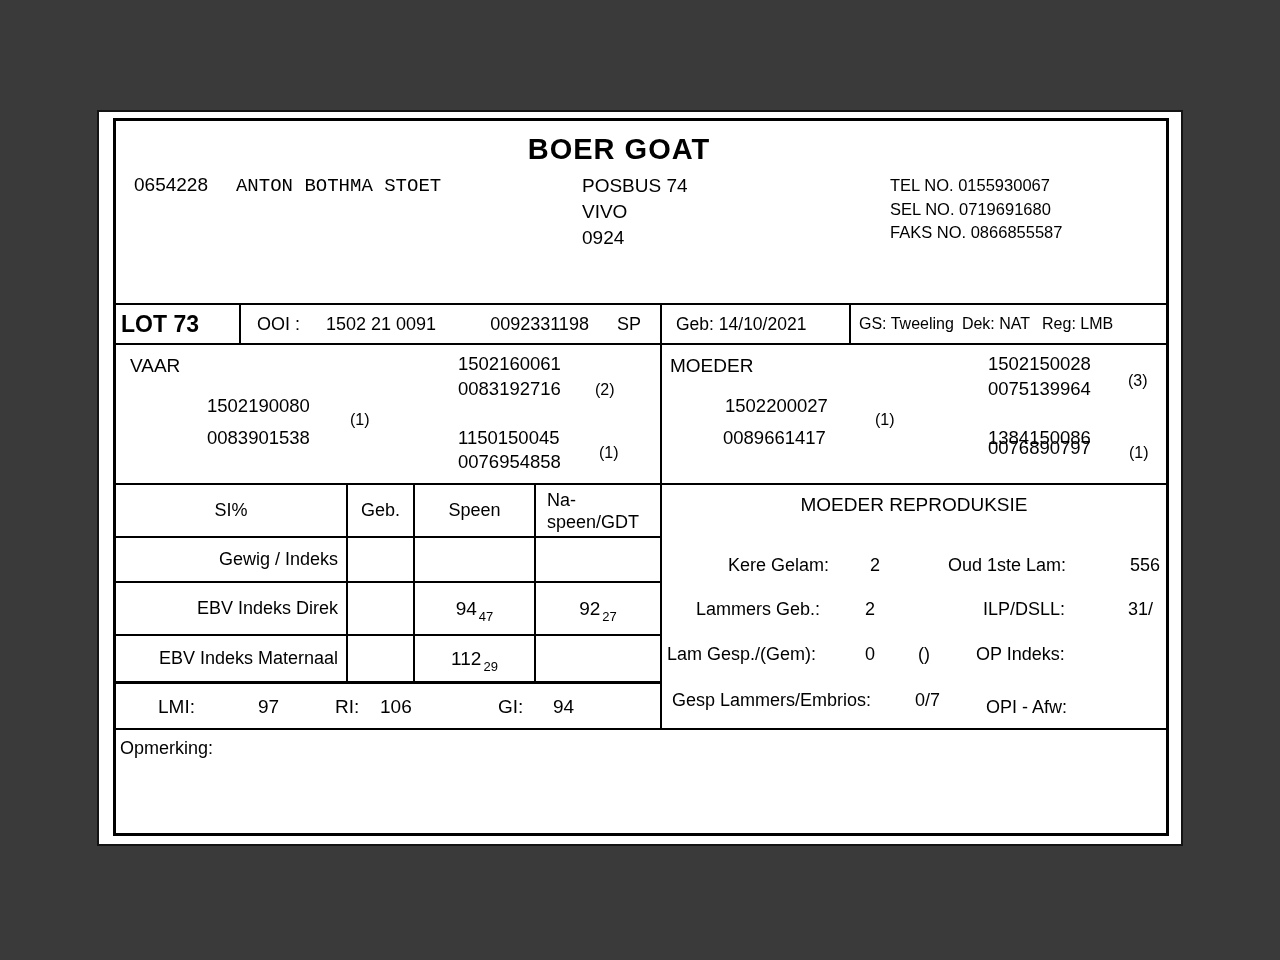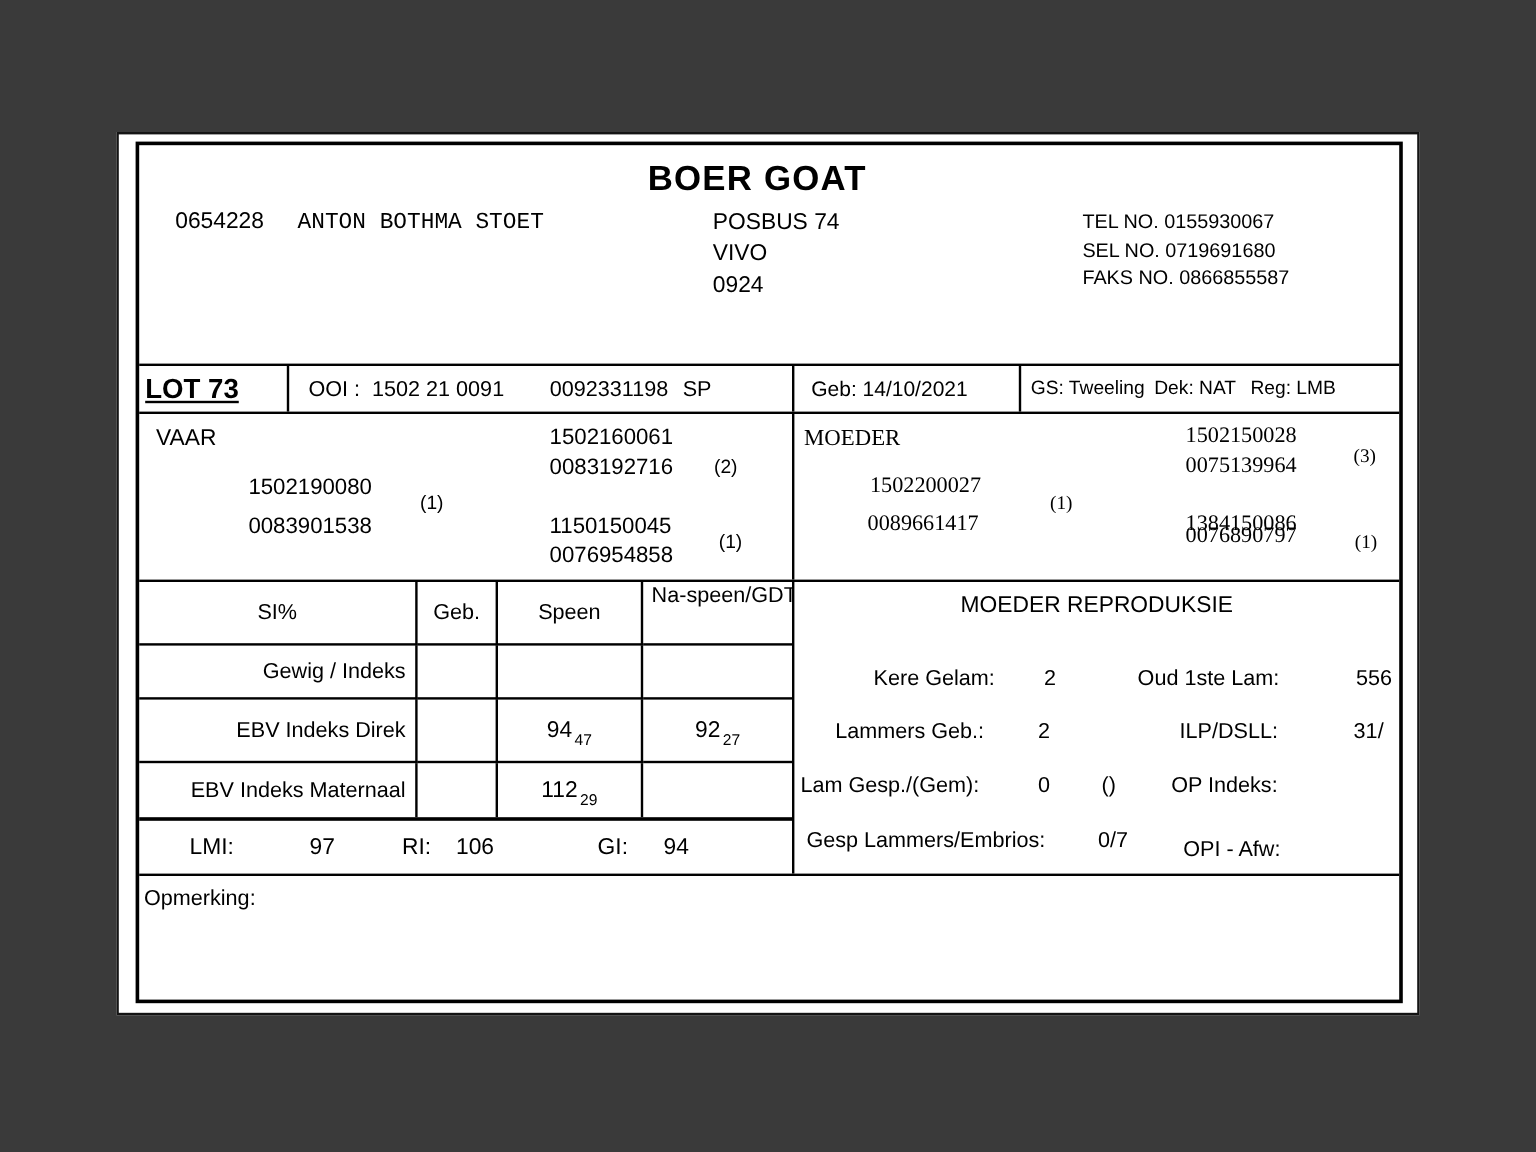--- a/index.html
+++ b/index.html
@@ -16,51 +16,51 @@
     width:1086px; height:736px;
     background:#ffffff;
     border:2px solid #141414;
   }
   .frame {
     position:absolute; left:14px; top:6px;
     width:1056px; height:718px;
     border:3px solid #000;
   }
   
-  .sec-header { position:absolute; left:16px; top:0; width:100%; height:182px; }
+  .sec-header { position:absolute; left:4px; top:0; width:100%; height:182px; }
   .doc-title {
     position:absolute; top:12px; left:0; width:100%;
     text-align:center; padding-right:52px;
     font-size:29px; font-weight:bold; letter-spacing:1px;
   }
   .breeder-line { position:absolute; left:14px; top:53px; font-size:19px; white-space:nowrap; }
   .breeder-name { margin-left:28px;font-family:Liberation Mono, monospace; }
   .address-block { position:absolute; left:462px; top:52px; font-size:19px; line-height:26px; }
   .contact-block { position:absolute; left:770px; top:53px; font-size:16.5px; line-height:23.5px; }
   
   .sec-lot {
     position:absolute; left:0; top:182px; width:100%; height:42px;
     border-top:2px solid #000; border-bottom:2px solid #000;
     display:flex; align-items:stretch;
   }
   .sec-lot > div { display:flex; align-items:center; height:100%; }
   .lot-c1 { width:125px; border-right:2px solid #000; padding-left:5px;
-            font-size:23px; font-weight:bold;text-decoration:underline; }
-  .lot-c2 { width:421px; border-right:2px solid #000; padding-left:16px; font-size:18px; }
+            font-size:23px; font-weight:bold; }
+  .lot-c2 { width:421px; border-right:2px solid #000; padding-left:16px; font-size:18px;gap:16px; }
   .lot-c3 { width:189px; border-right:2px solid #000; padding-left:14px; font-size:17.5px; }
   .lot-c4 { flex:1; padding-left:8px; font-size:16px; }
   .ooi-id1 { margin-left:10px; }
   .ooi-id2 { margin-left:38px; }
   .ooi-sp  { margin-left:12px; }
   .gap8  { margin-left:8px; }
   .gap12 { margin-left:12px; }
   
   .sec-pedigree { position:absolute; left:0; top:224px; width:100%; height:138px; display:flex; }
   .ped-left  { width:546px; border-right:2px solid #000; position:relative; }
-  .ped-right { flex:1; position:relative;font-family:Liberation Serif, serif; }
+  .ped-right { flex:1; position:relative; }
   .ped-label { position:absolute; font-size:19px; }
   .ped-id    { position:absolute; font-size:18.5px; white-space:nowrap; }
   .ped-note  { position:absolute; font-size:16px; }
   
   .sec-main {
     position:absolute; left:0; top:362px; width:100%; height:247px;
     border-top:2px solid #000; border-bottom:2px solid #000;
   }
   .main-left { position:absolute; left:0; top:0; width:546px; height:100%;
                border-right:2px solid #000; }
@@ -70,21 +70,21 @@
     display:grid;
     grid-template-columns:232px 67px 121px 124px;
     grid-template-rows:53px 45px 53px 45px;
   }
   .tc { border-right:2px solid #000; border-bottom:2px solid #000;
         display:flex; align-items:center; justify-content:center;
         font-size:18px; overflow:hidden; }
   .tc.no-r { border-right:none; }
   .tc.no-b { border-bottom:none; }
   .tc.lbl { justify-content:flex-end; padding-right:8px;padding-left:40px; }
-  .tc.hdr4 { flex-direction:row; align-items:flex-start; justify-content:center;
+  .tc.hdr4 { flex-direction:column; align-items:flex-start; justify-content:center;
              padding-left:11px; line-height:22px; }
   .v    { font-size:19px; }
   .vsub { font-size:13px; position:relative; top:8px; margin-left:2px; }
   .indices-row { position:absolute; left:0; top:199px; width:544px; height:46px; }
   .indices-row span { position:absolute; top:50%; transform:translateY(-50%); font-size:19px; }
   .main-right { position:absolute; left:546px; top:0; right:0; height:100%; }
   .repro-title { position:absolute; top:9px; left:0; right:0; text-align:center; font-size:19px; }
   .rp { position:absolute; font-size:18px; white-space:nowrap; }
   
   .sec-footer { position:absolute; left:0; top:609px; width:100%; bottom:0; }

